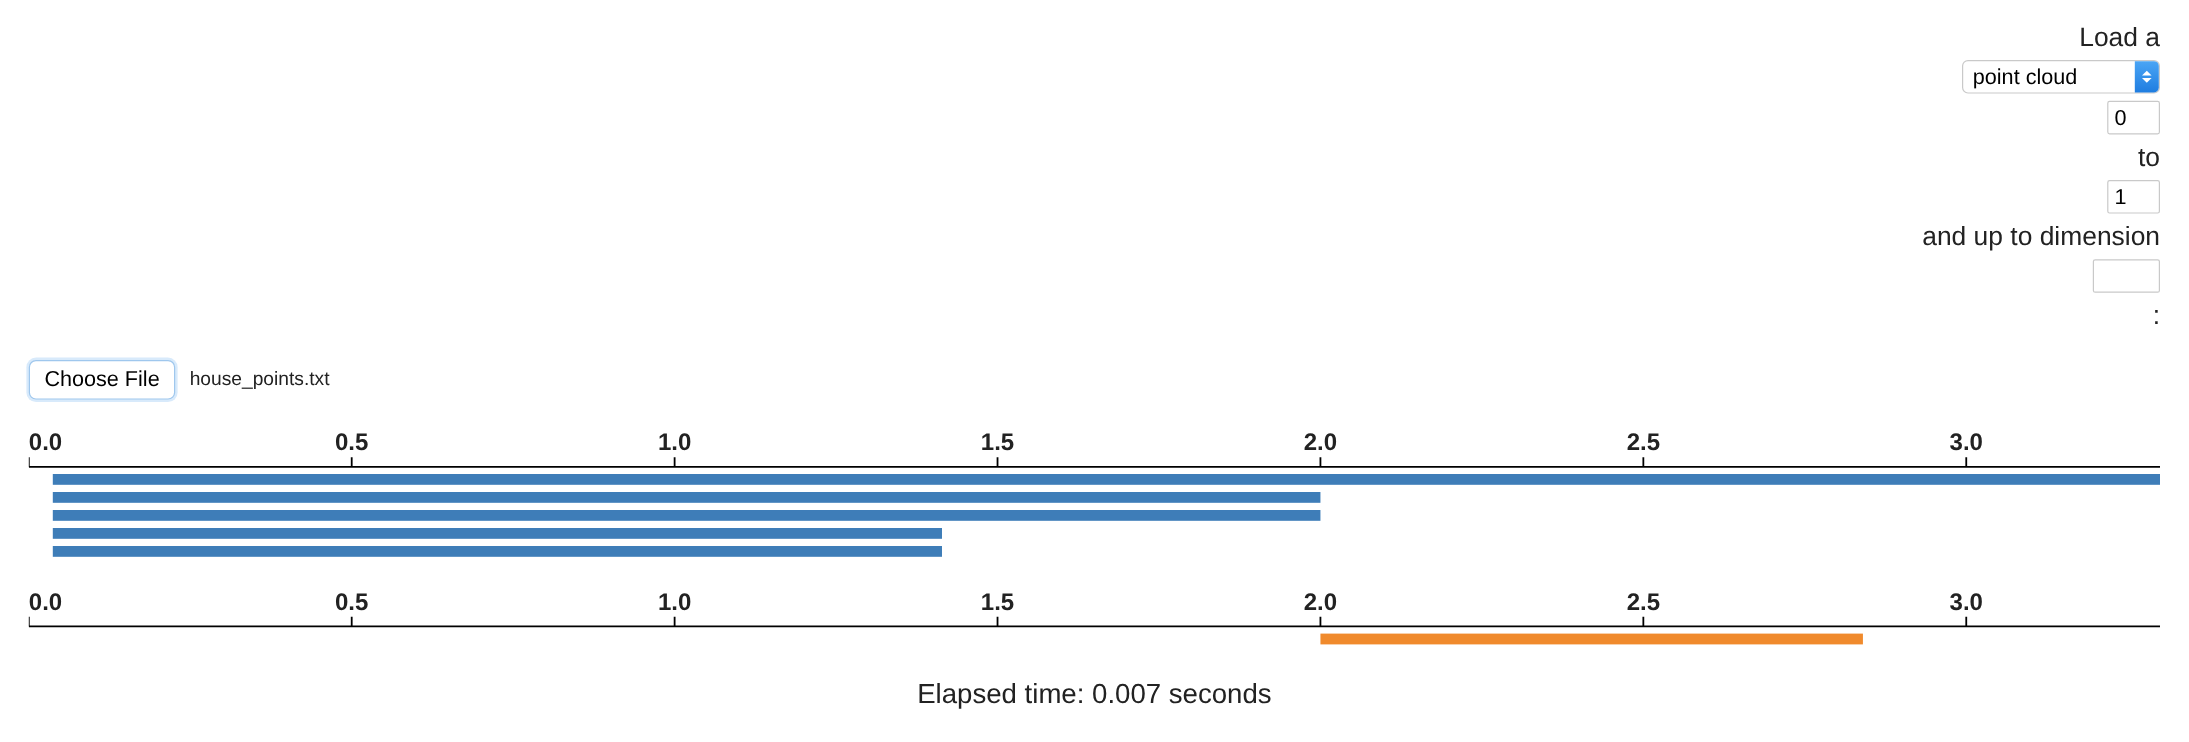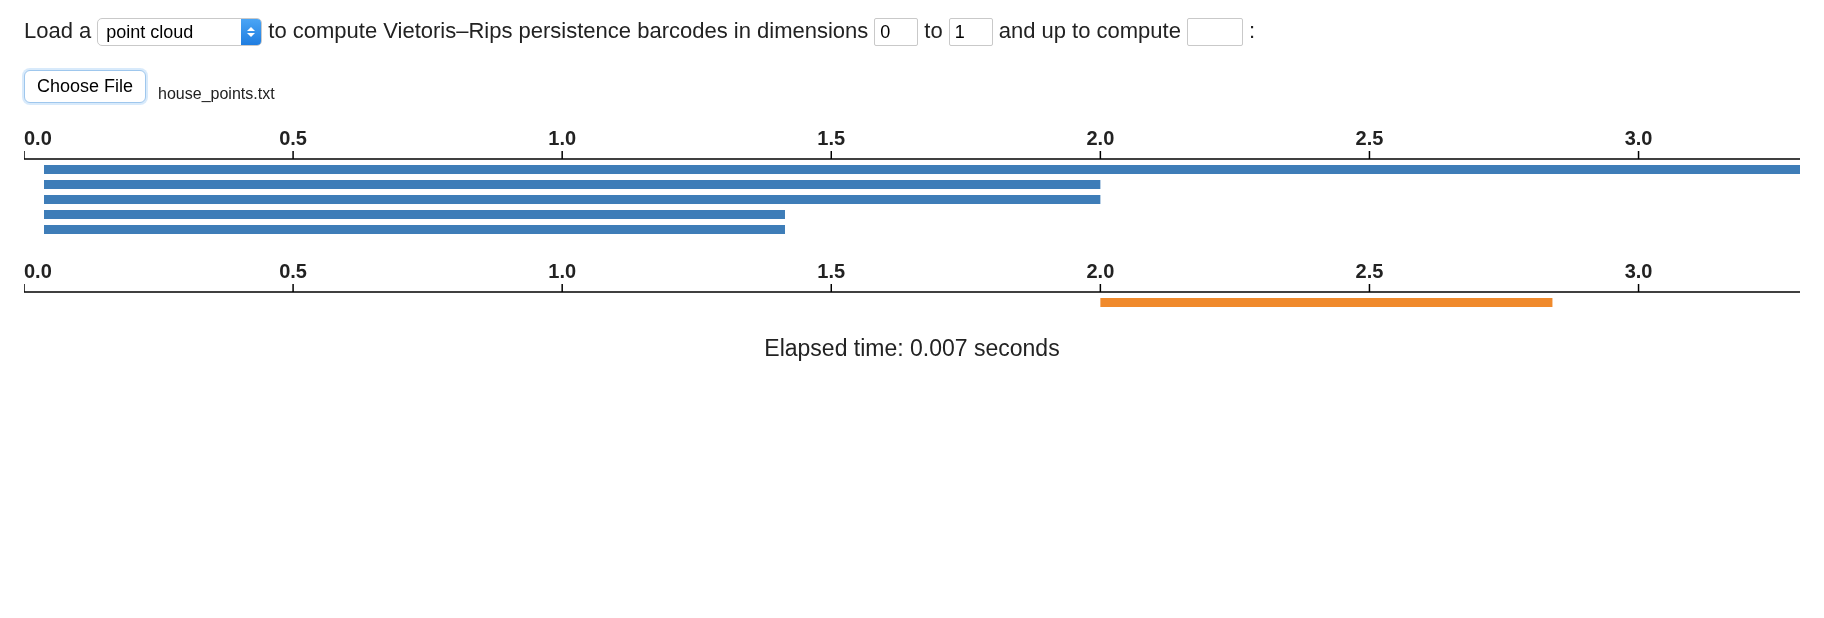--- a/index.html
+++ b/index.html
@@ -8,24 +8,25 @@
     body {
       font-family: "Helvetica Neue", Helvetica, Arial, sans-serif;
       font-size: 22px;
       color: #222;
       margin: 0;
       padding: 18px 24px;
       background: #fff;
     }
     .controls {
       display: flex;
-      align-items: flex-start;
+      align-items: flex-end;
       flex-wrap: wrap;
       gap: 6px;
       margin-bottom: 24px;
+      flex-direction: column;
     }
     .controls span {
       white-space: nowrap;
     }
     .select-wrap {
       position: relative;
       display: inline-flex;
       align-items: center;
     }
     .select-wrap select {
@@ -76,21 +77,21 @@
       border-radius: 2px;
       height: 28px;
       width: 44px;
       padding: 2px 5px;
     }
     input.num.wide {
       width: 56px;
     }
     .file-row {
       display: flex;
-      align-items: flex-end;
+      align-items: center;
       gap: 12px;
       margin-bottom: 26px;
     }
     .file-btn {
       font-size: 18px;
       font-family: inherit;
       padding: 5px 12px;
       background: #fff;
       border: 1px solid #9fc7ed;
       border-radius: 6px;
@@ -122,25 +123,24 @@
 <body>
 
 <div class="controls">
   <span>Load a</span>
   <span class="select-wrap">
     <select>
       <option>point cloud</option>
     </select>
     <span class="select-arrows"></span>
   </span>
-  <span>to compute Vietoris–Rips persistence barcodes in dimensions</span>
   <input class="num" value="0" style="">
   <span>to</span>
   <input class="num" value="1" style="">
-  <span>and up to compute</span>
+  <span>and up to dimension</span>
   <input class="num wide" value="" style="">
   <span>:</span>
 </div>
 
 <div class="file-row">
   <button class="file-btn">Choose File</button>
   <span class="file-name">house_points.txt</span>
 </div>
 
 <div id="barcode-container">

